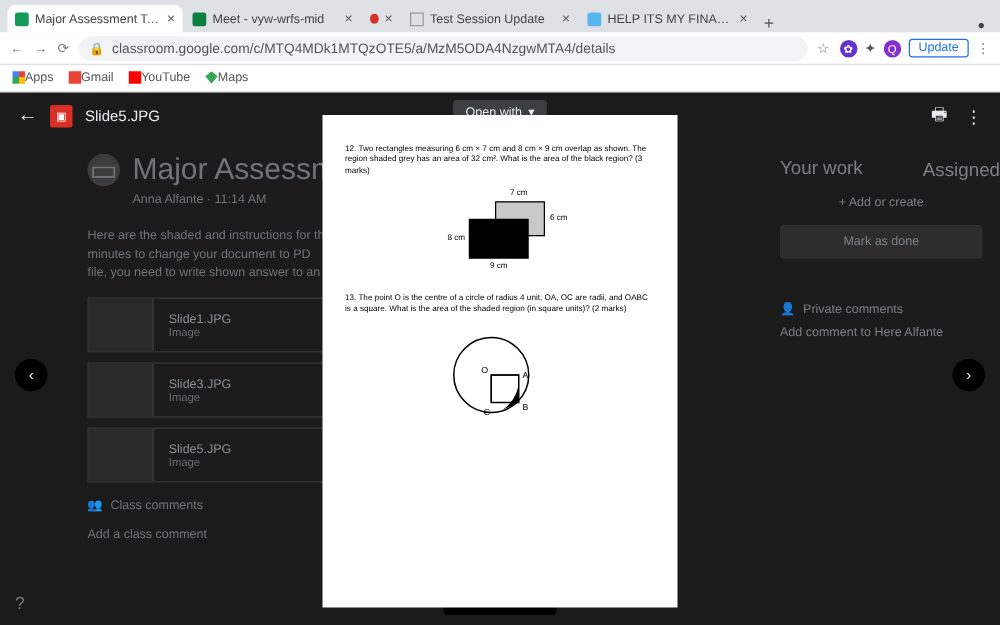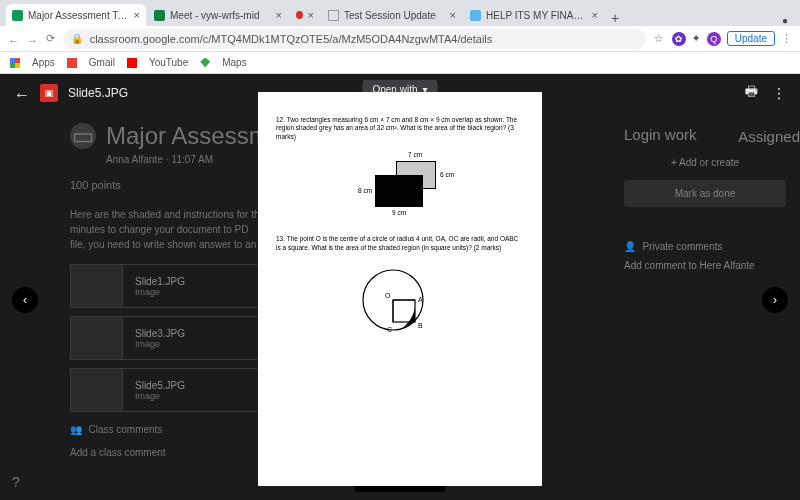--- a/index.html
+++ b/index.html
@@ -13,21 +13,21 @@
   .tab .t-x{font-size:11px;color:#555}
   .newtab{width:18px;text-align:center;font-size:14px;color:#555}
   .omnibox{height:26px;background:#fff;display:flex;align-items:center;gap:8px;padding:0 8px;font-size:11px;color:#555;border-bottom:1px solid #e0e0e0}
   .omnibox .navbtn{color:#777}
   .url{flex:1;display:flex;align-items:center;gap:6px;background:#f1f3f4;border-radius:12px;height:20px;padding:0 8px;color:#555}
   .url .lock{font-size:10px}
   .ext{display:flex;align-items:center;gap:6px}
   .ext .dot{width:14px;height:14px;border-radius:50%;display:inline-flex;align-items:center;justify-content:center;font-size:9px;color:#fff}
   .update{border:1px solid #1a73e8;color:#1a73e8;border-radius:3px;padding:1px 7px;font-size:10px}
   .bmbar{height:22px;background:#fff;display:flex;align-items:center;gap:12px;padding:0 10px;font-size:10px;color:#555;border-bottom:1px solid #ddd}
-  .bmbar .bm{display:flex;align-items:center;gap:12px}
+  .bmbar .bm{display:flex;gap:0}
   .bm .sq{width:10px;height:10px}
   
   .app{position:absolute;top:74px;left:0;right:0;bottom:0;background:#1b1b1b;color:#9aa0a6;font-size:11px}
   .app-toolbar{height:38px;display:flex;align-items:center;justify-content:space-between;padding:0 14px;color:#e8eaed}
   .app-toolbar .left{display:flex;align-items:center;gap:10px}
   .app-toolbar .right{display:flex;align-items:center;gap:14px;font-size:14px}
   .fileico{width:18px;height:18px;background:#d93025;border-radius:2px;display:inline-flex;align-items:center;justify-content:center;color:#fff;font-size:9px}
   .openwith{position:absolute;top:6px;left:50%;transform:translateX(-50%);background:#3c4043;color:#e8eaed;font-size:10px;padding:4px 10px;border-radius:3px;display:flex;align-items:center;gap:5px}
   
   .bg{position:absolute;top:38px;left:0;right:0;bottom:0;padding:10px 70px;color:#6f7478}
@@ -155,22 +155,21 @@
   <div class="openwith">
     <span>Open with</span>
     <span>▾</span>
   </div>
 
   <div class="bg">
     <h1>
       <span class="circle">▭</span>
       <span>Major Assessment</span>
     </h1>
-    <div class="meta"><span>Anna Alfante</span> · <span>11:07 AM</span></div>
-    <div class="pts">100 points</div>
+    <div class="meta"><span>Anna Alfante</span> · <span>11:14 AM</span></div>
     <div class="desc">
       <span>Here are the shaded and instructions for th</span><br>
       <span>minutes to change your document to PD</span><br>
       <span>file, you need to write shown answer to an</span>
     </div>
     <div class="attlist">
       <div class="att">
           <div class="thumb"></div>
           <div class="info">
             <div class="fn">Slide1.JPG</div>
@@ -192,21 +191,21 @@
           </div>
         </div>
     </div>
     <div class="cls-com">
         <span>👥</span>
         <span>Class comments</span>
       </div>
     <div class="addcom">Add a class comment</div>
 
     <div class="work">
-      <h2>Login work</h2>
+      <h2>Your work</h2>
       <div class="assigned">Assigned</div>
       <div class="addcreate">+  Add or create</div>
       <div class="markdone">Mark as done</div>
       <div class="pcom">
           <span>👤</span>
           <span>Private comments</span>
         </div>
       <div class="pcom2">Add comment to Here Alfante</div>
     </div>
   </div>

